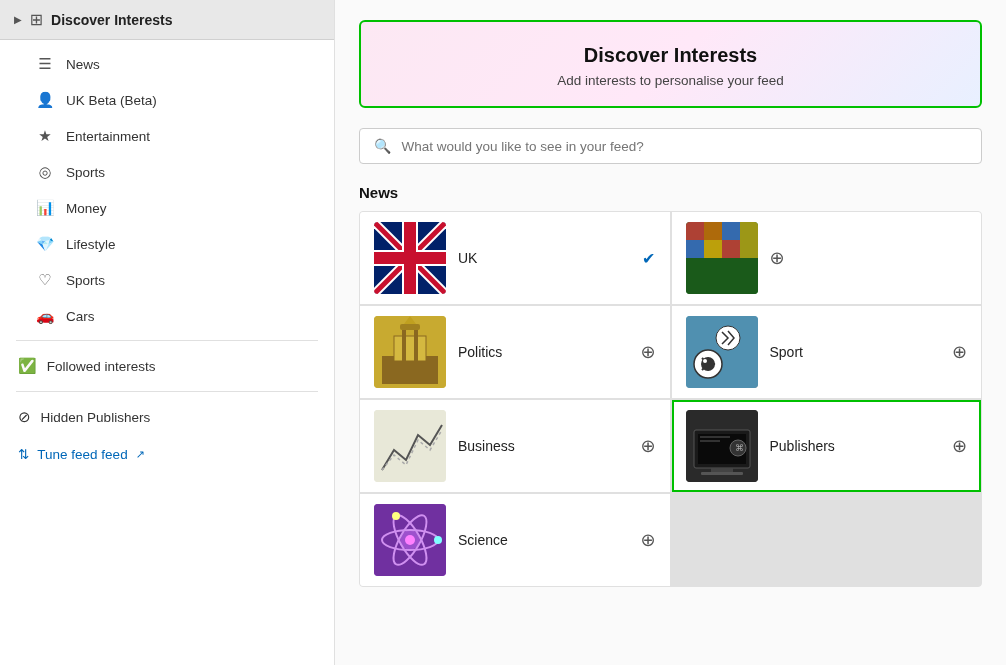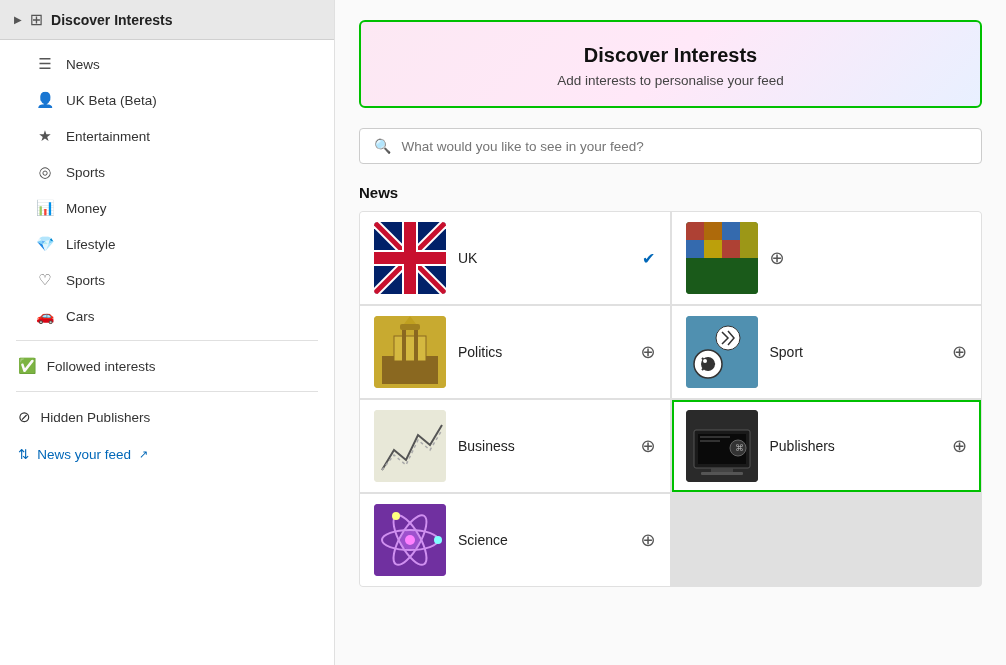--- a/index.html
+++ b/index.html
@@ -237,21 +237,21 @@
       <span class="sidebar-section-icon">✅</span>
       <span>Followed interests</span>
     </div>
     <hr class="sidebar-divider">
     <div class="sidebar-section">
       <span class="sidebar-section-icon">⊘</span>
       <span>Hidden Publishers</span>
     </div>
     <div class="tune-feed">
       <span>⇅</span>
-      <span>News your feed</span>
+      <span>Tune feed feed</span>
       <span style="font-size:11px;">↗</span>
     </div>
   </div>
 </nav>
 
 <main class="main">
 
   <div class="discover-card">
     <div class="discover-card-title">Discover Interests</div>
     <div class="discover-card-subtitle">Add interests to personalise your feed</div>

